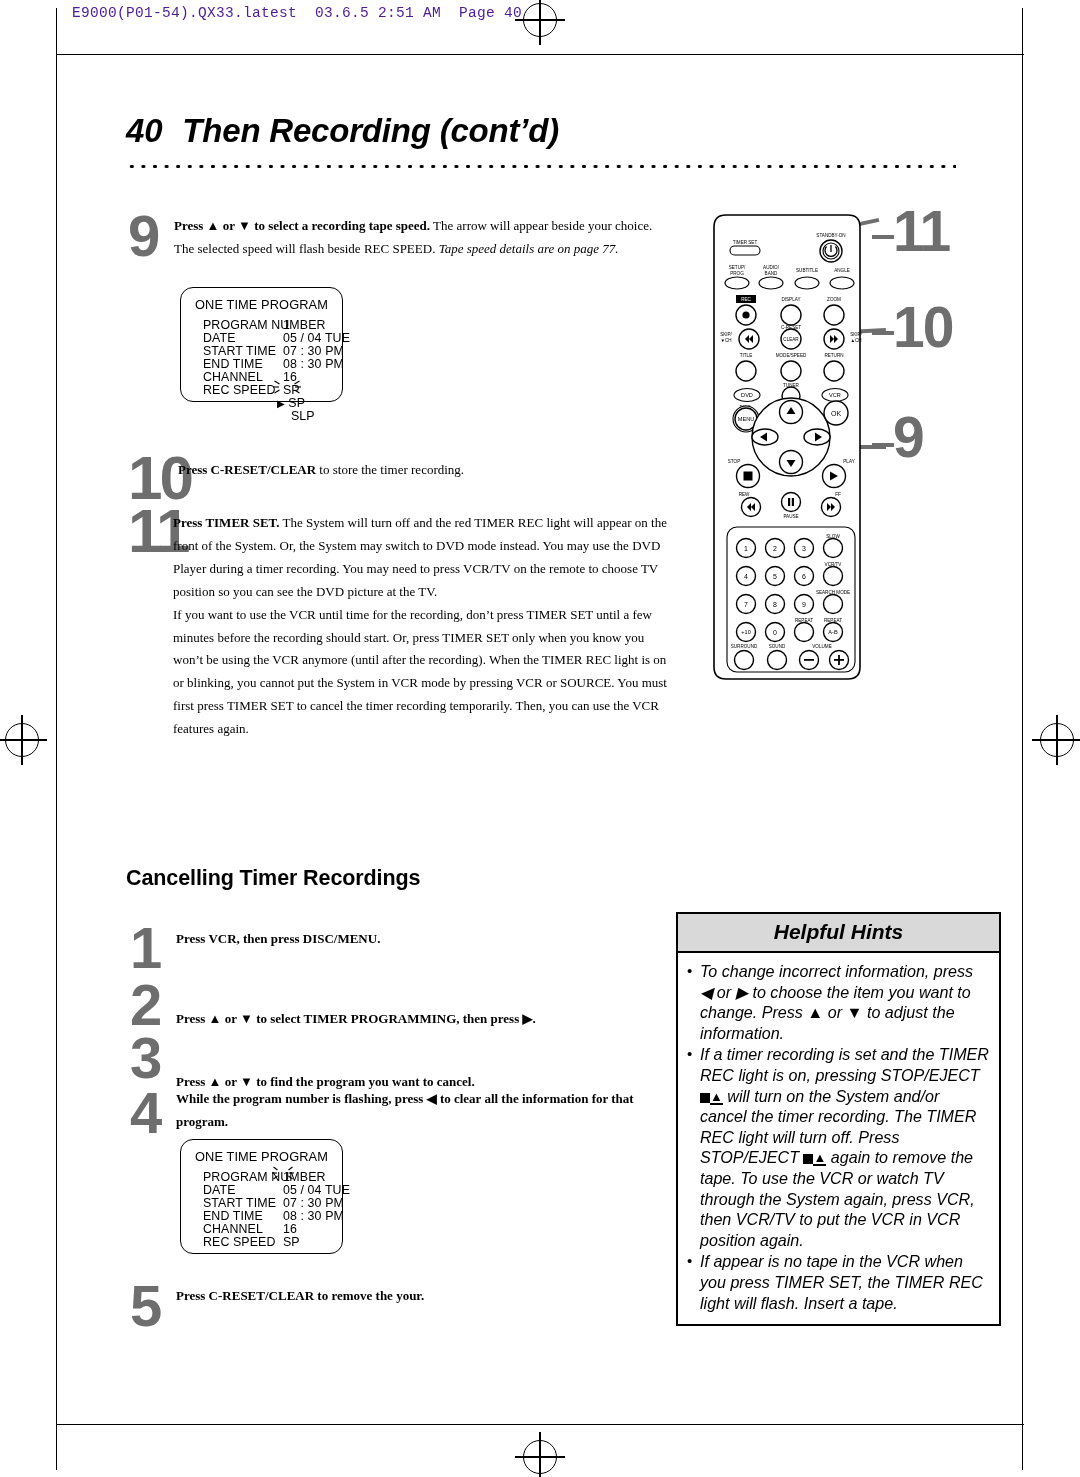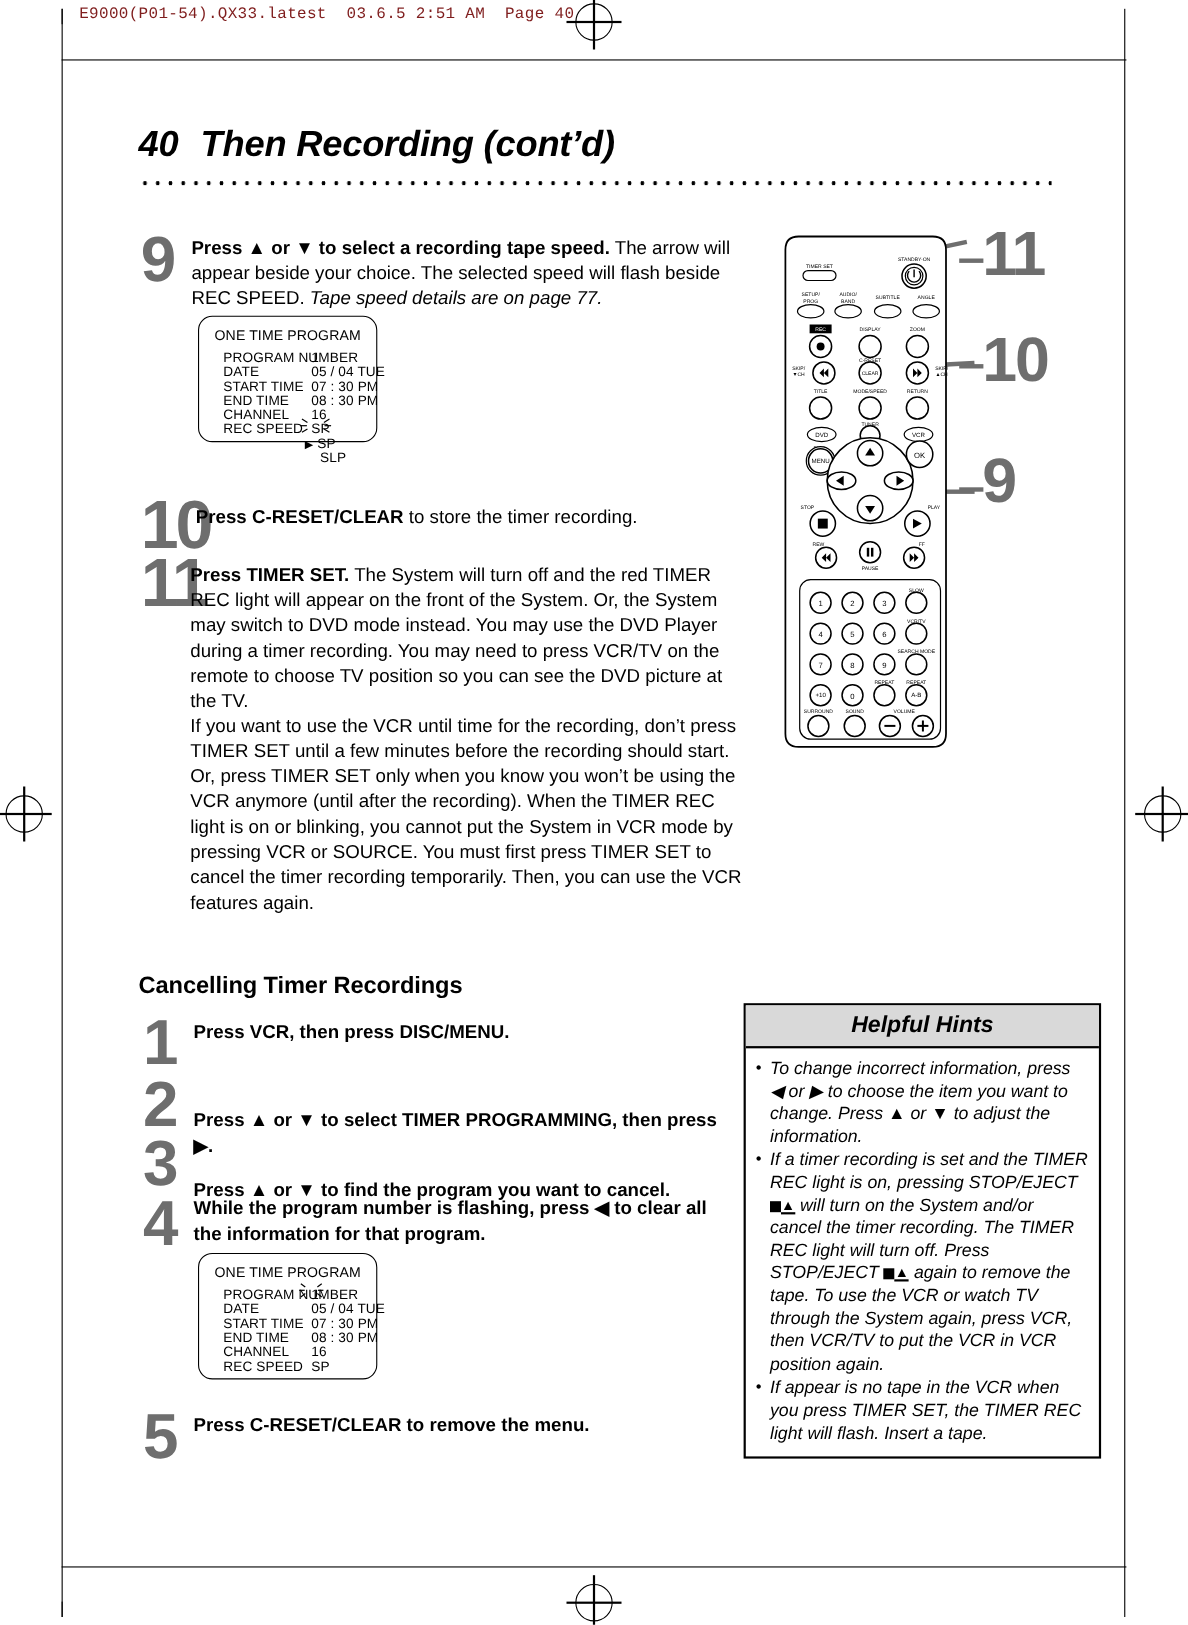--- a/index.html
+++ b/index.html
@@ -50,21 +50,21 @@
   }
 
   .slugline {
     position: absolute;
     left: 72px;
     top: 5px;
     font-family: "Liberation Mono", "DejaVu Sans Mono", monospace;
     font-size: 14.5px;
     letter-spacing: 0.3px;
     white-space: pre;
-    color: #7f1d1d;
+    color: #4c1d95;
   }
 
   
   .page {
     position: absolute;
     left: 0; top: 0;
     width: 1080px;
     height: 1477px;
   }
 
@@ -98,22 +98,23 @@
   .step-num {
     position: absolute;
     color: #6e6e6e;
     font-weight: bold;
     font-size: 58px;
     line-height: 46px;
     letter-spacing: -3px;
   }
   .step-body {
     position: absolute;
-    font-size: 17px;
+    font-size: 13px;
     line-height: 22.6px;
+    font-family: Liberation Serif, serif;
   }
   .step-body b { font-weight: bold; }
   .step-body i { font-style: italic; }
 
   
   .osd {
     position: absolute;
     border: 1.6px solid #000;
     border-radius: 13px;
     background: #fff;
@@ -312,21 +313,21 @@
   <div class="step">
     <div class="step-num" style="left:128px; top:455px; font-size:62px;">10</div>
     <div class="step-body" style="left:178px; top:459px; width:496px;"><b>Press C-RESET/CLEAR</b> to store the timer recording.</div>
   </div>
 
   <div class="step">
     <div class="step-num" style="left:128px; top:508px; font-size:62px;">11</div>
     <div class="step-body" style="left:173px; top:512px; width:502px; line-height:22.9px;"><b>Press TIMER SET.</b> The System will turn off and the red TIMER REC light will appear on the front of the System. Or, the System may switch to DVD mode instead. You may use the DVD Player during a timer recording. You may need to press VCR/TV on the remote to choose TV position so you can see the DVD picture at the TV.<br>If you want to use the VCR until time for the recording, don’t press TIMER SET until a few minutes before the recording should start. Or, press TIMER SET only when you know you won’t be using the VCR anymore (until after the recording). When the TIMER REC light is on or blinking, you cannot put the System in VCR mode by pressing VCR or SOURCE. You must first press TIMER SET to cancel the timer recording temporarily. Then, you can use the VCR features again.</div>
   </div>
 
-  <div class="section-head" style="top:884px;">Cancelling Timer Recordings</div>
+  <div class="section-head" style="top:866px;">Cancelling Timer Recordings</div>
 
   <div class="step">
     <div class="step-num" style="left:130px; top:925px;">1</div>
     <div class="step-body" style="left:176px; top:928px; width:490px;"><b>Press VCR, then press DISC/MENU.</b></div>
   </div>
   <div class="step">
     <div class="step-num" style="left:130px; top:982px;">2</div>
     <div class="step-body" style="left:176px; top:1008px; width:492px;"><b>Press ▲ or ▼ to select TIMER PROGRAMMING, then press ▶.</b></div>
   </div>
   <div class="step">
@@ -364,21 +365,21 @@
     <div class="osd-row" style="top:82px;">
       <span class="osd-lbl">CHANNEL</span><span class="osd-val">16</span>
     </div>
     <div class="osd-row" style="top:95px;">
       <span class="osd-lbl">REC SPEED</span><span class="osd-val">SP</span>
     </div>
   </div>
 
   <div class="step">
     <div class="step-num" style="left:130px; top:1283px;">5</div>
-    <div class="step-body" style="left:176px; top:1285px; width:480px;"><b>Press C-RESET/CLEAR to remove the menu.</b></div>
+    <div class="step-body" style="left:176px; top:1285px; width:480px;"><b>Press C-RESET/CLEAR to remove the your.</b></div>
   </div>
 
   <div class="hints">
     <div class="hints-head">Helpful Hints</div>
     <div class="hints-body">
       <div class="hint">
         <span class="bullet">•</span>
         <span class="htext">To change incorrect information, press ◀ or ▶ to choose the item you want to change. Press ▲ or ▼ to adjust the information.</span>
       </div>
       <div class="hint">

